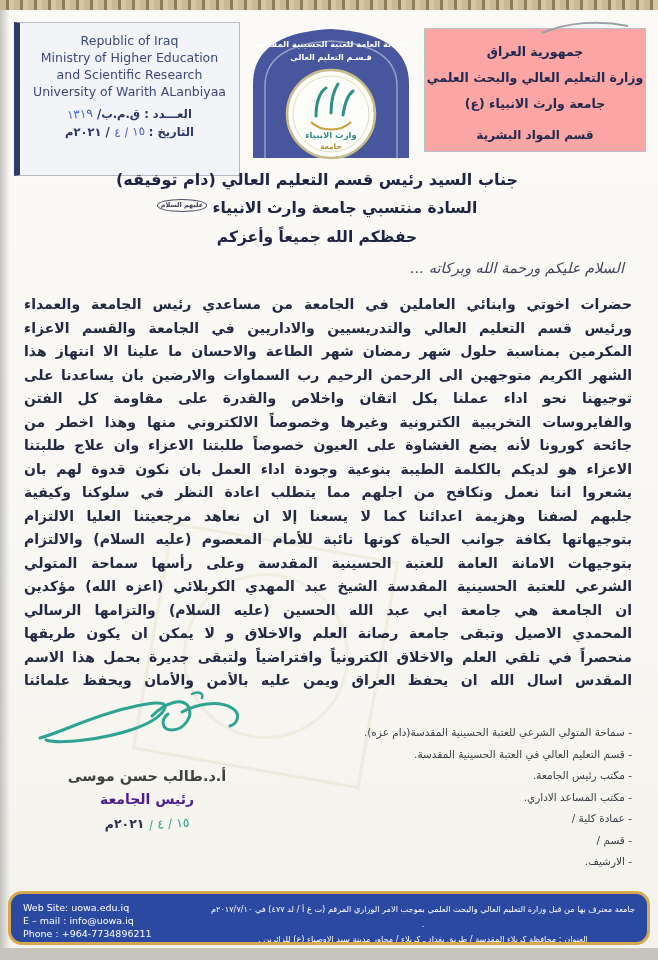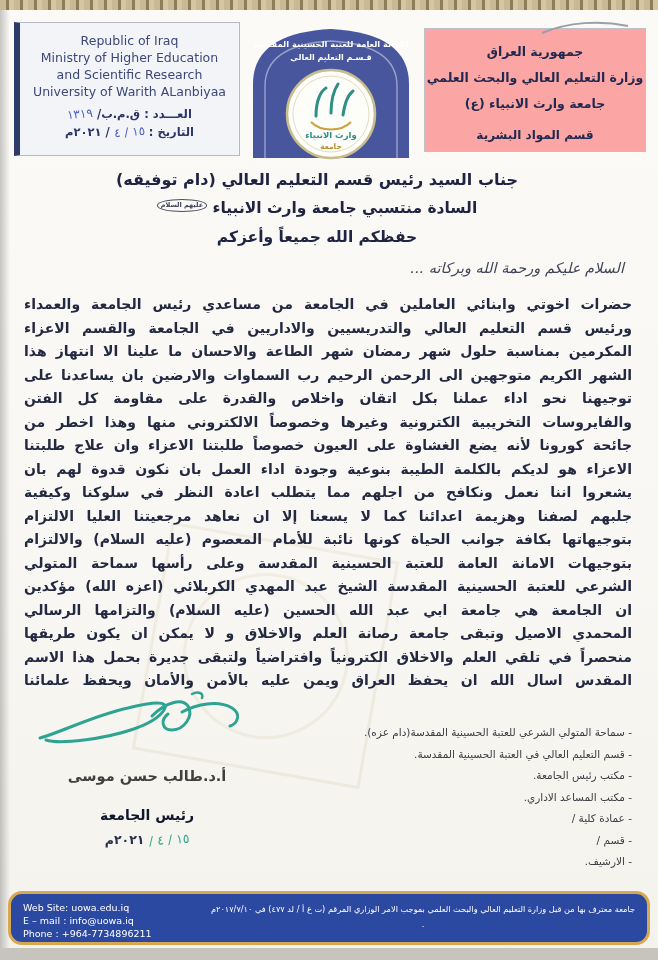--- a/index.html
+++ b/index.html
@@ -7,21 +7,21 @@
   .canvas{position:relative;width:658px;height:960px;margin:0 auto;background:#c6c4bd;overflow:hidden;}
   .top-strip{position:absolute;left:0;top:0;width:658px;height:11px;
     background:repeating-linear-gradient(90deg,#c4b astray,#c4b48f 0 6px,#8d7d5a 6px 9px,#cec19c 9px 14px);
     background:repeating-linear-gradient(90deg,#c8ba93 0 6px,#8d7d5a 6px 9px,#d4c7a2 9px 14px);}
   .paper{position:absolute;left:0;top:10px;width:658px;height:938px;
     background:linear-gradient(180deg,#fbfaf6 0%,#f8f7f3 60%,#f3f2ec 100%);}
   .edge-shadow{position:absolute;left:0;top:10px;width:10px;height:938px;
     background:linear-gradient(90deg,rgba(60,60,60,.28),rgba(60,60,60,0));}
 
   
-  .hdr-left{position:absolute;left:14px;top:22px;width:226px;height:134px;background:#f3f4f8;
+  .hdr-left{position:absolute;left:14px;top:22px;width:226px;height:154px;background:#f3f4f8;
     border:1px solid #b6b9c3;border-left:6px solid #2e3a68;box-sizing:border-box;padding-top:9px;text-align:center;}
   .hdr-left .en{font-size:12.5px;color:#3c4878;line-height:17px;}
   .ar-meta{direction:rtl;font-size:11.5px;font-weight:bold;color:#2b3666;margin-top:7px;}
   .ar-meta + .ar-meta{margin-top:4px;}
   .hand{color:#4a63c8;font-weight:400;display:inline-block;transform:rotate(-5deg);font-size:12px;}
   .hand-green{color:#33a392;font-weight:400;display:inline-block;transform:rotate(-4deg);}
 
   .hdr-right{position:absolute;left:424px;top:28px;width:222px;height:124px;background:#fca5a5;
     border:1px solid #bfc1c9;box-sizing:border-box;direction:rtl;text-align:center;padding-top:10px;}
   .hdr-right .ln{font-size:12.5px;font-weight:bold;color:#20294f;line-height:26px;}
@@ -47,21 +47,21 @@
   .salutation{position:absolute;right:34px;top:260px;direction:rtl;font-size:14.5px;font-style:italic;
     color:#3f4458;letter-spacing:.5px;}
 
   .body-text{position:absolute;left:24px;right:26px;top:293px;height:400px;direction:rtl;
     text-align:justify;text-align-last:right;font-size:14px;font-weight:bold;color:#232940;
     line-height:23.5px;word-spacing:2.5px;z-index:2;overflow:hidden;}
 
   
   .sign{position:absolute;left:26px;top:686px;width:242px;text-align:center;direction:rtl;z-index:2;}
   .sign .name{font-size:14.5px;font-weight:bold;color:#404040;margin-top:12px;}
-  .sign .title{font-size:14px;font-weight:bold;color:#0f172a;margin-top:23px;}
+  .sign .title{font-size:14px;font-weight:bold;color:#4c1d95;margin-top:7px;}
   .sign .date{margin-top:9px;font-size:12.5px;color:#2a3050;font-weight:bold;direction:rtl;}
 
   
   .copies{position:absolute;right:16px;top:722px;width:310px;direction:rtl;text-align:right;z-index:2;}
   .copies .title{font-size:12px;font-weight:bold;color:#26262c;text-decoration:underline;margin-bottom:7px;}
   .copies .item{font-size:10.5px;color:#3b3b44;line-height:21.5px;padding-right:10px;}
 
   
   .footer{position:absolute;left:8px;top:891px;width:642px;height:54px;background:#2c49a2;
     border:3px solid #d8a851;border-radius:14px;box-sizing:border-box;display:flex;overflow:hidden;z-index:3;}
@@ -170,15 +170,16 @@
   </div>
 
   <div class="footer">
     <div class="f-left">
       <div>Web Site: uowa.edu.iq</div>
       <div>E – mail : info@uowa.iq</div>
       <div>Phone    : +964-7734896211</div>
     </div>
     <div class="f-right">
       <div>جامعة معترف بها من قبل وزارة التعليم العالي والبحث العلمي بموجب الامر الوزاري المرقم (ت ع أ / لد ٤٧٧) في ٢٠١٧/٧/١٠م .</div>
+      <div>العنوان : محافظة كربلاء المقدسة / طريق بغداد ـ كربلاء / مجاور مدينة سيد الاوصياء (ع) للزائرين .</div>
     </div>
   </div>
 </div>
 
 </body></html>

